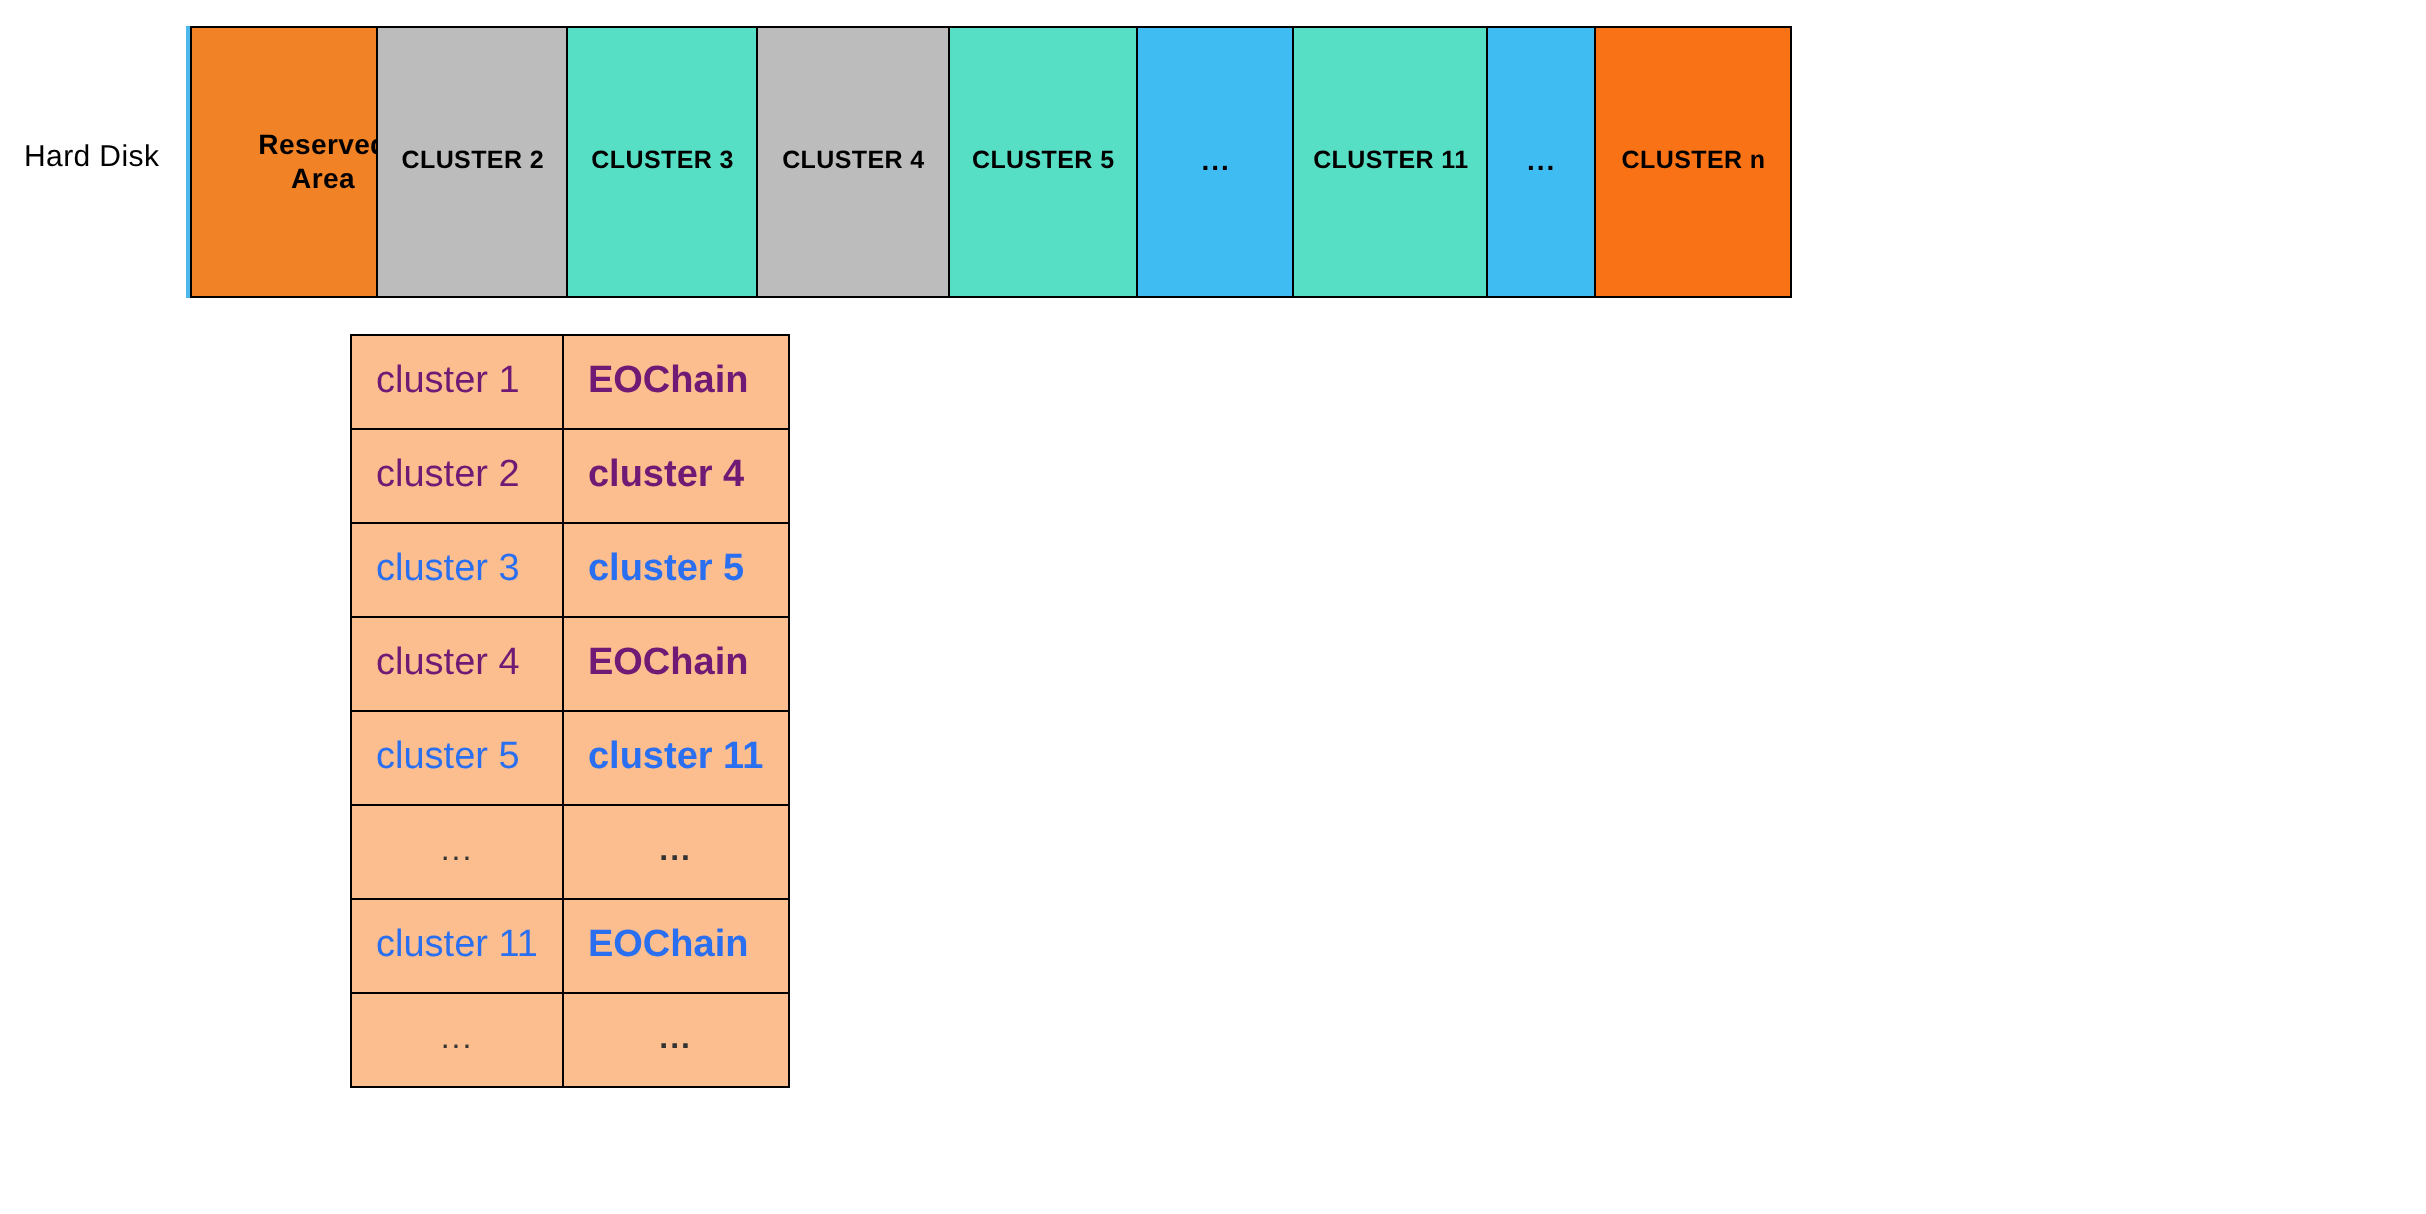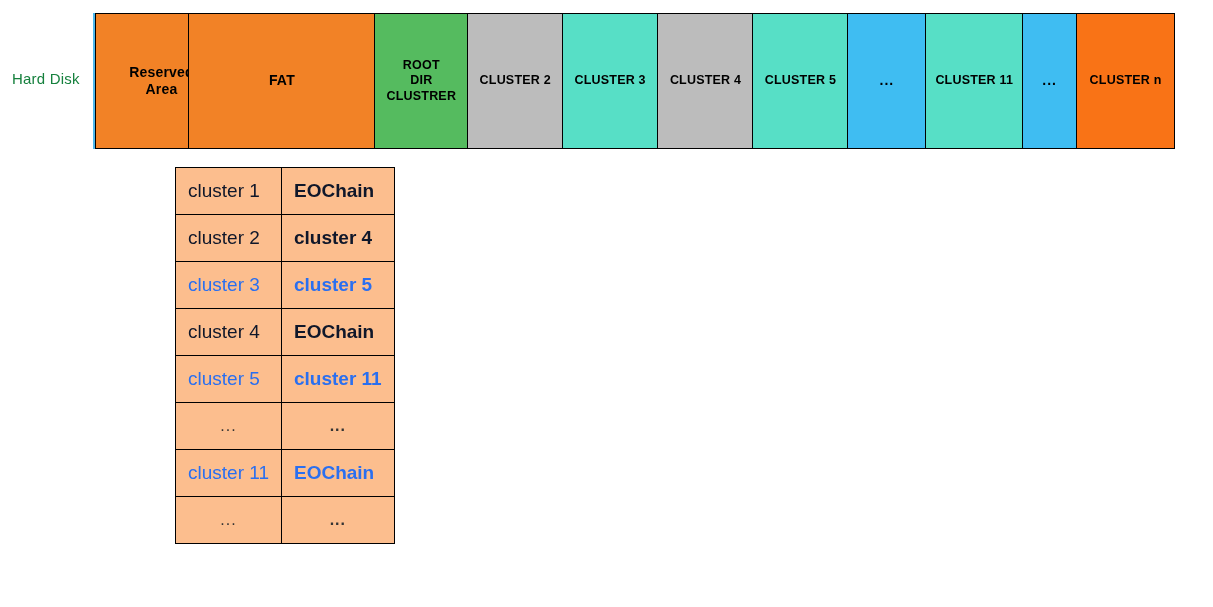--- a/index.html
+++ b/index.html
@@ -15,21 +15,21 @@
     font-family: "Liberation Sans", sans-serif;
     color: #000000;
   }
 
   
   #hard-disk-label {
     position: absolute;
     left: 12px;
     top: 70px;
     font-size: 15px;
-    color: #15803d;
+    color: #000000;
     letter-spacing: 0.2px;
     white-space: nowrap;
   }
 
   
   #disk-bar {
     position: absolute;
     left: 95px;
     top: 13px;
     width: 1096px;
@@ -76,21 +76,21 @@
     top: 167px;
     border-collapse: collapse;
     background: #fcbe8e;
   }
   #fat-table td {
     border: 1.6px solid #000000;
     background: #fcbe8e;
     height: 46px;
     padding: 0 12px;
     font-size: 19px;
-    color: #0f172a;
+    color: #701a75;
     white-space: nowrap;
     vertical-align: middle;
   }
   #fat-table td.col-left  { width: 78px; }
   #fat-table td.col-right { width: 80px; font-weight: bold; }
   #fat-table tr.chain td { color: #2a6ff0; }
   #fat-table td.dots {
     text-align: center;
     font-size: 16px;
     letter-spacing: 1px;
@@ -99,28 +99,20 @@
 </style>
 </head>
 <body>
 
 <div id="hard-disk-label">Hard Disk</div>
 
 <div id="disk-bar">
     <div class="disk-seg big-label" style="background: rgb(242, 130, 38); width: 95px; flex: 0 0 95px; padding-left: 40px;">
       <span class="seg-text">Reserved
 Area</span>
-    </div>
-    <div class="disk-seg big-label" style="background: rgb(242, 130, 38); width: 187px; flex: 0 0 187px;">
-      <span class="seg-text">FAT</span>
-    </div>
-    <div class="disk-seg" style="background: rgb(85, 187, 95); width: 95px; flex: 0 0 95px;">
-      <span class="seg-text">ROOT
-DIR
-CLUSTRER</span>
     </div>
     <div class="disk-seg" style="background: rgb(188, 188, 188); width: 96px; flex: 0 0 96px;">
       <span class="seg-text">CLUSTER 2</span>
     </div>
     <div class="disk-seg" style="background: rgb(87, 223, 198); width: 97px; flex: 0 0 97px;">
       <span class="seg-text">CLUSTER 3</span>
     </div>
     <div class="disk-seg" style="background: rgb(188, 188, 188); width: 97px; flex: 0 0 97px;">
       <span class="seg-text">CLUSTER 4</span>
     </div>

